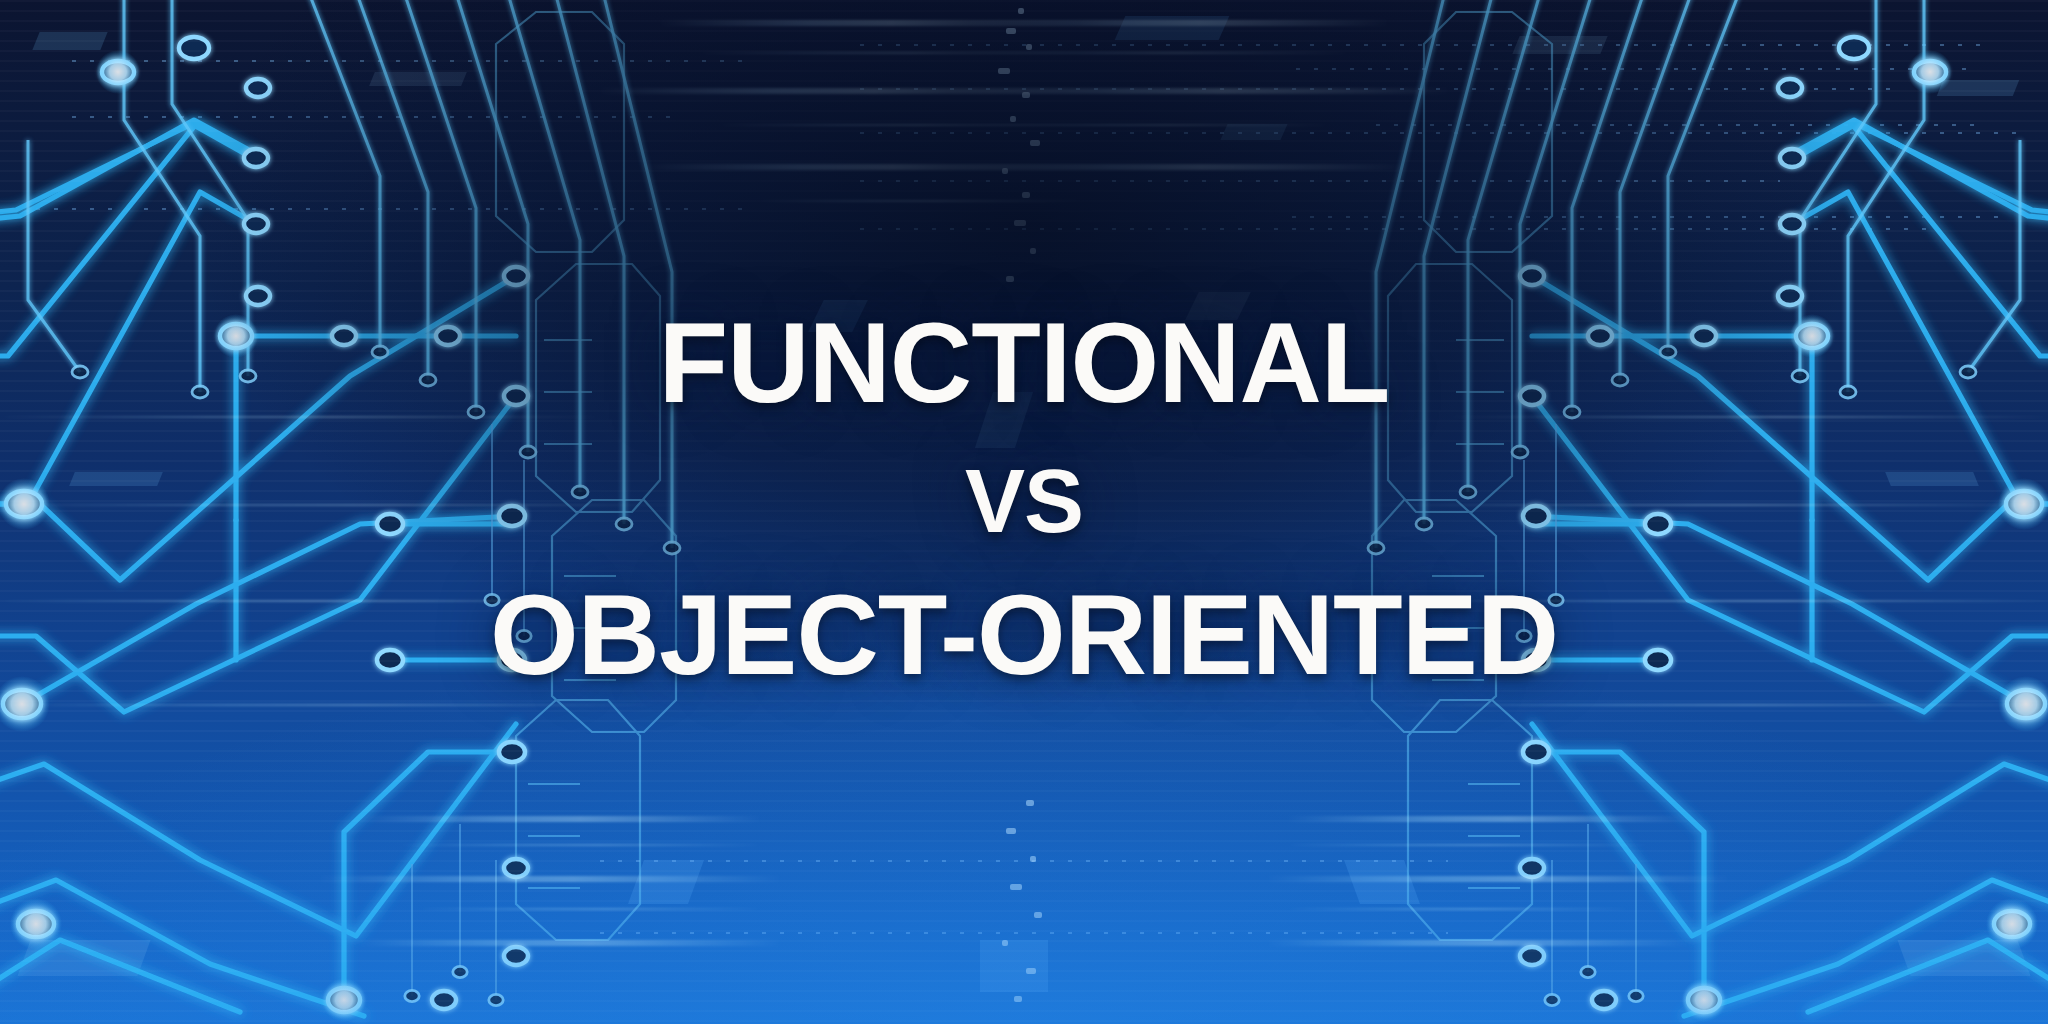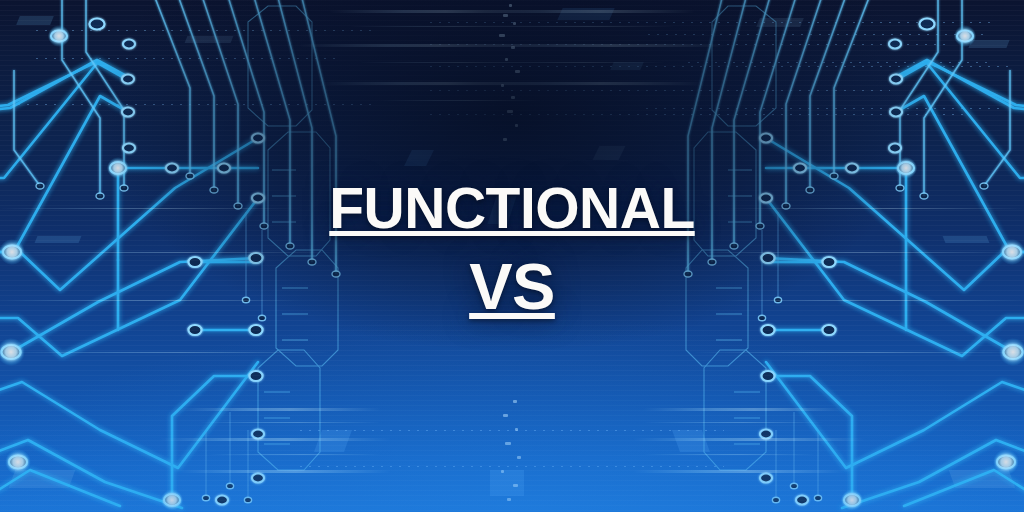--- a/index.html
+++ b/index.html
@@ -101,25 +101,24 @@
     z-index:20;
     padding-top:4px;
   }
   .tline{
     color:#fbfaf8;
     font-weight:700;
     letter-spacing:-0.5px;
     line-height:1;
     white-space:nowrap;
     text-shadow:0 0 26px rgba(5,20,55,.75), 0 2px 5px rgba(0,0,0,.45);
-    text-decoration:underline;
     -webkit-font-smoothing:antialiased;
   }
   .t1{font-size:57px;margin-bottom:17px;}
-  .t2{font-size:65px;margin-bottom:17px;}
+  .t2{font-size:45px;margin-bottom:17px;}
   .t3{font-size:57px;margin-bottom:15px;}
   .t4{font-size:57px;}
 </style>
 </head>
 <body>
 
 <div id="banner">
 
   <div class="bg-gradient"></div>
 
@@ -454,15 +453,16 @@
     <div class="streak thin" style="left:724px; top:300px; width:300px;"></div>
     <div class="streak thin" style="left:694px; top:352px; width:330px;"></div>
   </div>
 
   <div class="scanlines"></div>
   <div class="bg-vignette"></div>
 
   <div class="title-wrap">
     <div class="tline t1">FUNCTIONAL</div>
     <div class="tline t2">VS</div>
+    <div class="tline t3">OBJECT-ORIENTED</div>
   </div>
 
 </div>
 
 </body></html>

